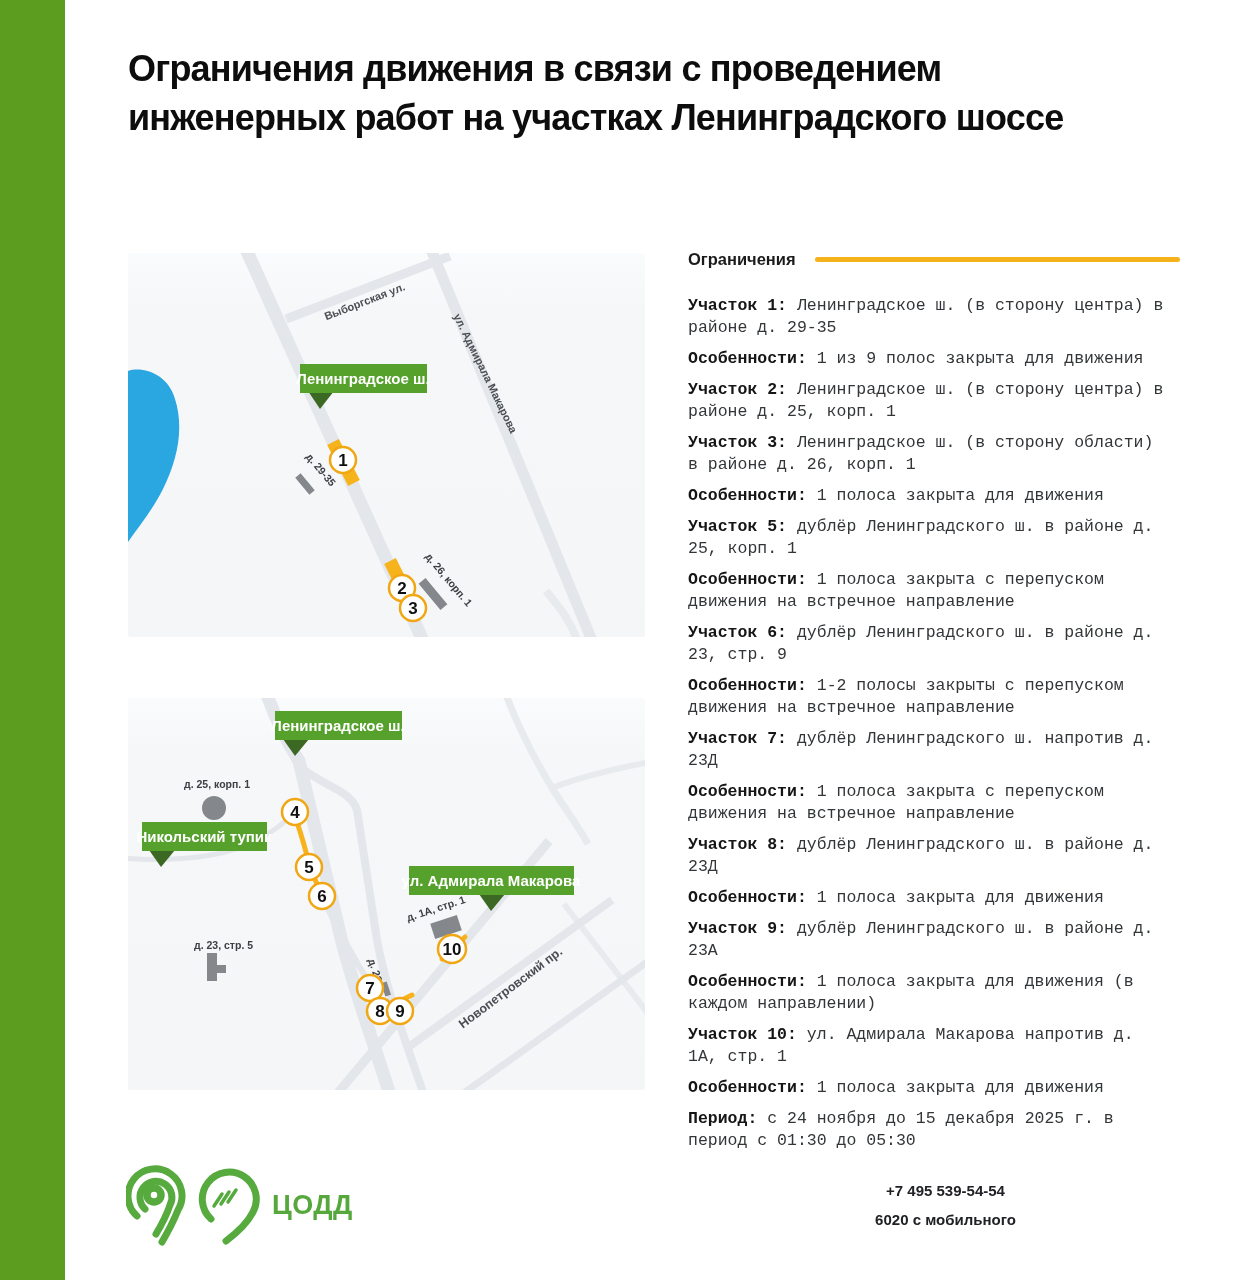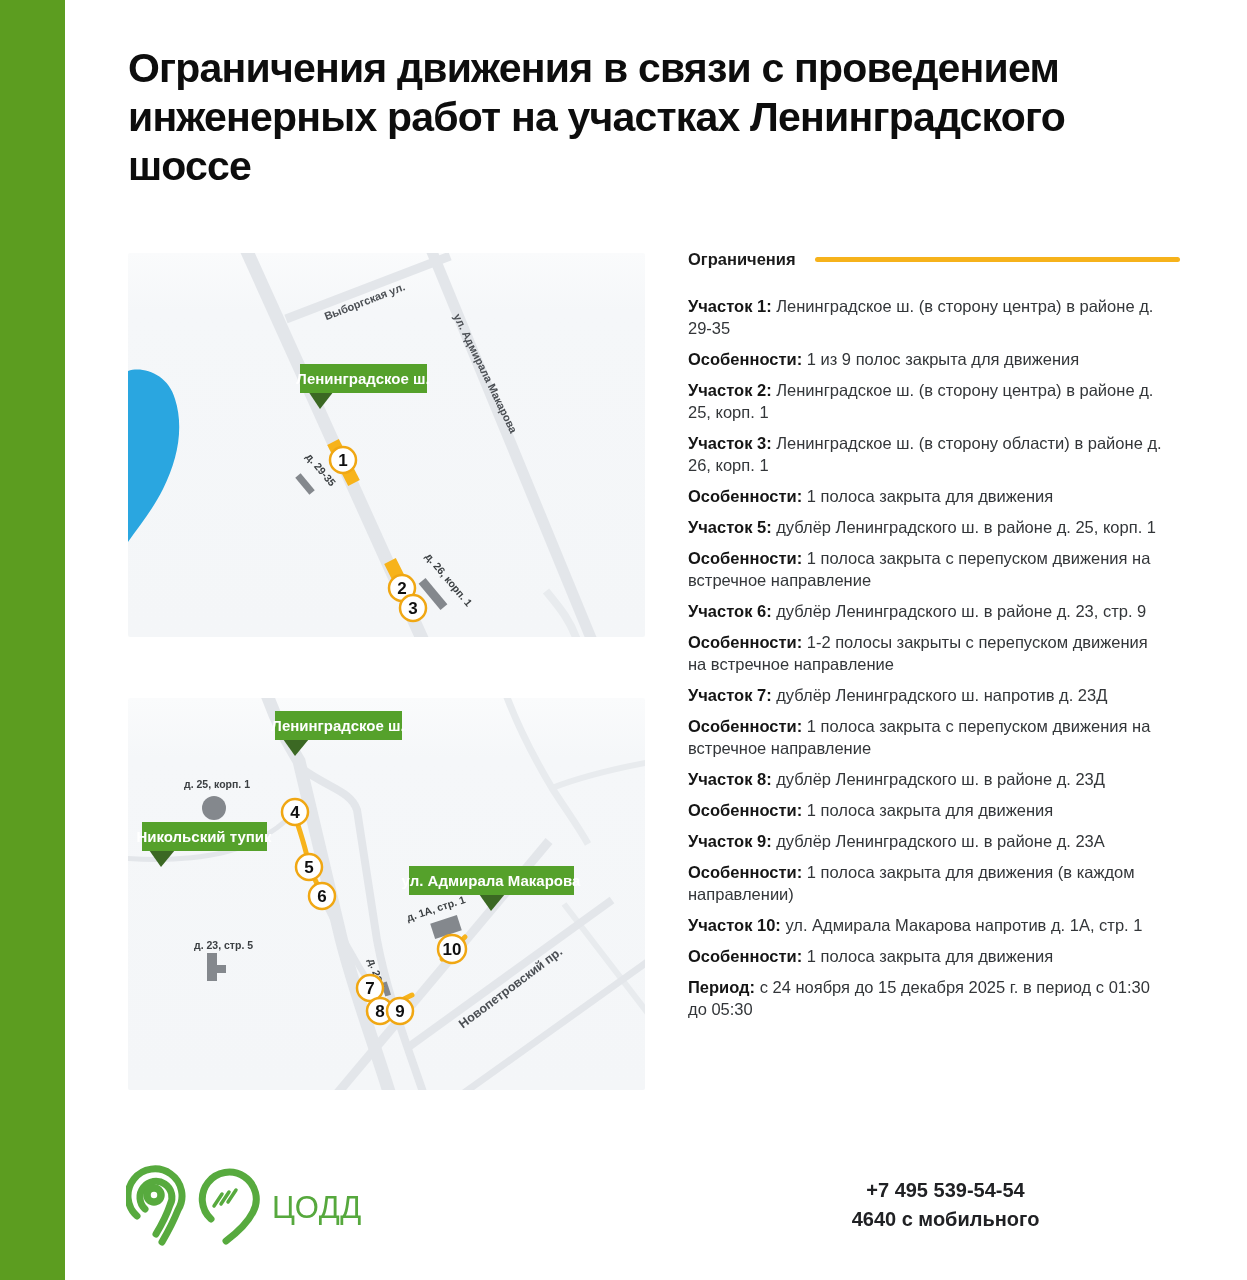--- a/index.html
+++ b/index.html
@@ -1,35 +1,35 @@
 <!DOCTYPE html>
 <html><head>
 <meta charset="utf-8">
 <style>
   html,body{margin:0;padding:0;background:#ffffff;}
   body{font-family:"Liberation Sans","DejaVu Sans",sans-serif;}
   .poster{position:relative;width:1247px;height:1280px;background:#ffffff;overflow:hidden;}
   .green-bar{position:absolute;left:0;top:0;width:65px;height:1280px;background:#5c9d20;}
   .title{position:absolute;left:128px;top:44px;width:1020px;margin:0;
-         font-size:41px;line-height:49px;font-weight:700;color:#0d0d0d;letter-spacing:-0.8px;}
+         font-size:36px;line-height:49px;font-weight:700;color:#0d0d0d;letter-spacing:-0.8px;}
   .map-panel{position:absolute;left:128px;width:517px;border-radius:2px;overflow:hidden;}
   #map1{top:253px;height:384px;}
   #map2{top:698px;height:392px;}
   .restrictions{position:absolute;left:688px;top:250px;width:492px;}
   .restr-header{display:flex;align-items:center;margin-bottom:26px;}
   .restr-header .hlabel{font-size:16.5px;font-weight:700;color:#1b1b1b;white-space:nowrap;}
   .yellow-line{flex:1;height:5px;background:#f6b21b;border-radius:3px;margin-left:19px;}
-  .restr-body{width:478px;}
+  .restr-body{width:478px;font-family:Liberation Mono, monospace;}
   .restr-body p{margin:0 0 9px 0;font-size:16.5px;line-height:22px;color:#333639;}
   .restr-body p b{color:#151515;}
   .footer{position:absolute;left:0;top:1150px;width:1247px;height:130px;}
   .logos{position:absolute;left:126px;top:12px;}
-  .org-name{position:absolute;left:272px;top:40px;font-size:31px;font-weight:400;color:#56a83d;letter-spacing:0.5px;}
+  .org-name{position:absolute;left:272px;top:40px;font-size:27px;font-weight:700;color:#56a83d;letter-spacing:0.5px;}
   .phone-block{position:absolute;left:848px;top:26px;width:195px;text-align:center;
-               font-size:20px;font-weight:700;color:#202124;line-height:29px;}
+               font-size:15px;font-weight:700;color:#202124;line-height:29px;}
   .links-block{position:absolute;left:1049px;top:26px;text-align:left;
                font-size:19px;font-weight:400;color:#202124;line-height:29px;}
   svg text{font-family:"Liberation Sans","DejaVu Sans",sans-serif;}
   .road{stroke:#e3e6ea;fill:none;}
   .road2{stroke:#e8ebee;fill:none;}
   .ylw{stroke:#f7b31b;fill:none;}
   .bld{fill:#84888d;}
   .bld-label{font-size:10.5px;font-weight:700;fill:#3c4043;}
   .street-label{font-size:11px;font-weight:700;fill:#4b4f54;}
   .glabel-rect{fill:#55a12b;}
@@ -230,16 +230,16 @@
       <g stroke="#57aa3e" stroke-width="7" fill="none" stroke-linecap="round">
         <path d="M85,57 A27,27 0 1 1 127,50 C122,60 112,70 100,79"></path>
         <path d="M102,40 L110,28" stroke-width="3.5"></path>
         <path d="M95,42 L103,30" stroke-width="3.5"></path>
         <path d="M88,44 L96,32" stroke-width="3.5"></path>
       </g>
     </svg>
     <div class="org-name">ЦОДД</div>
     <div class="phone-block">
       <div>+7 495 539-54-54</div>
-      <div>4640 с мобильного</div>
+      <div>6020 с мобильного</div>
     </div>
   </div>
 </div>
 
 </body></html>

